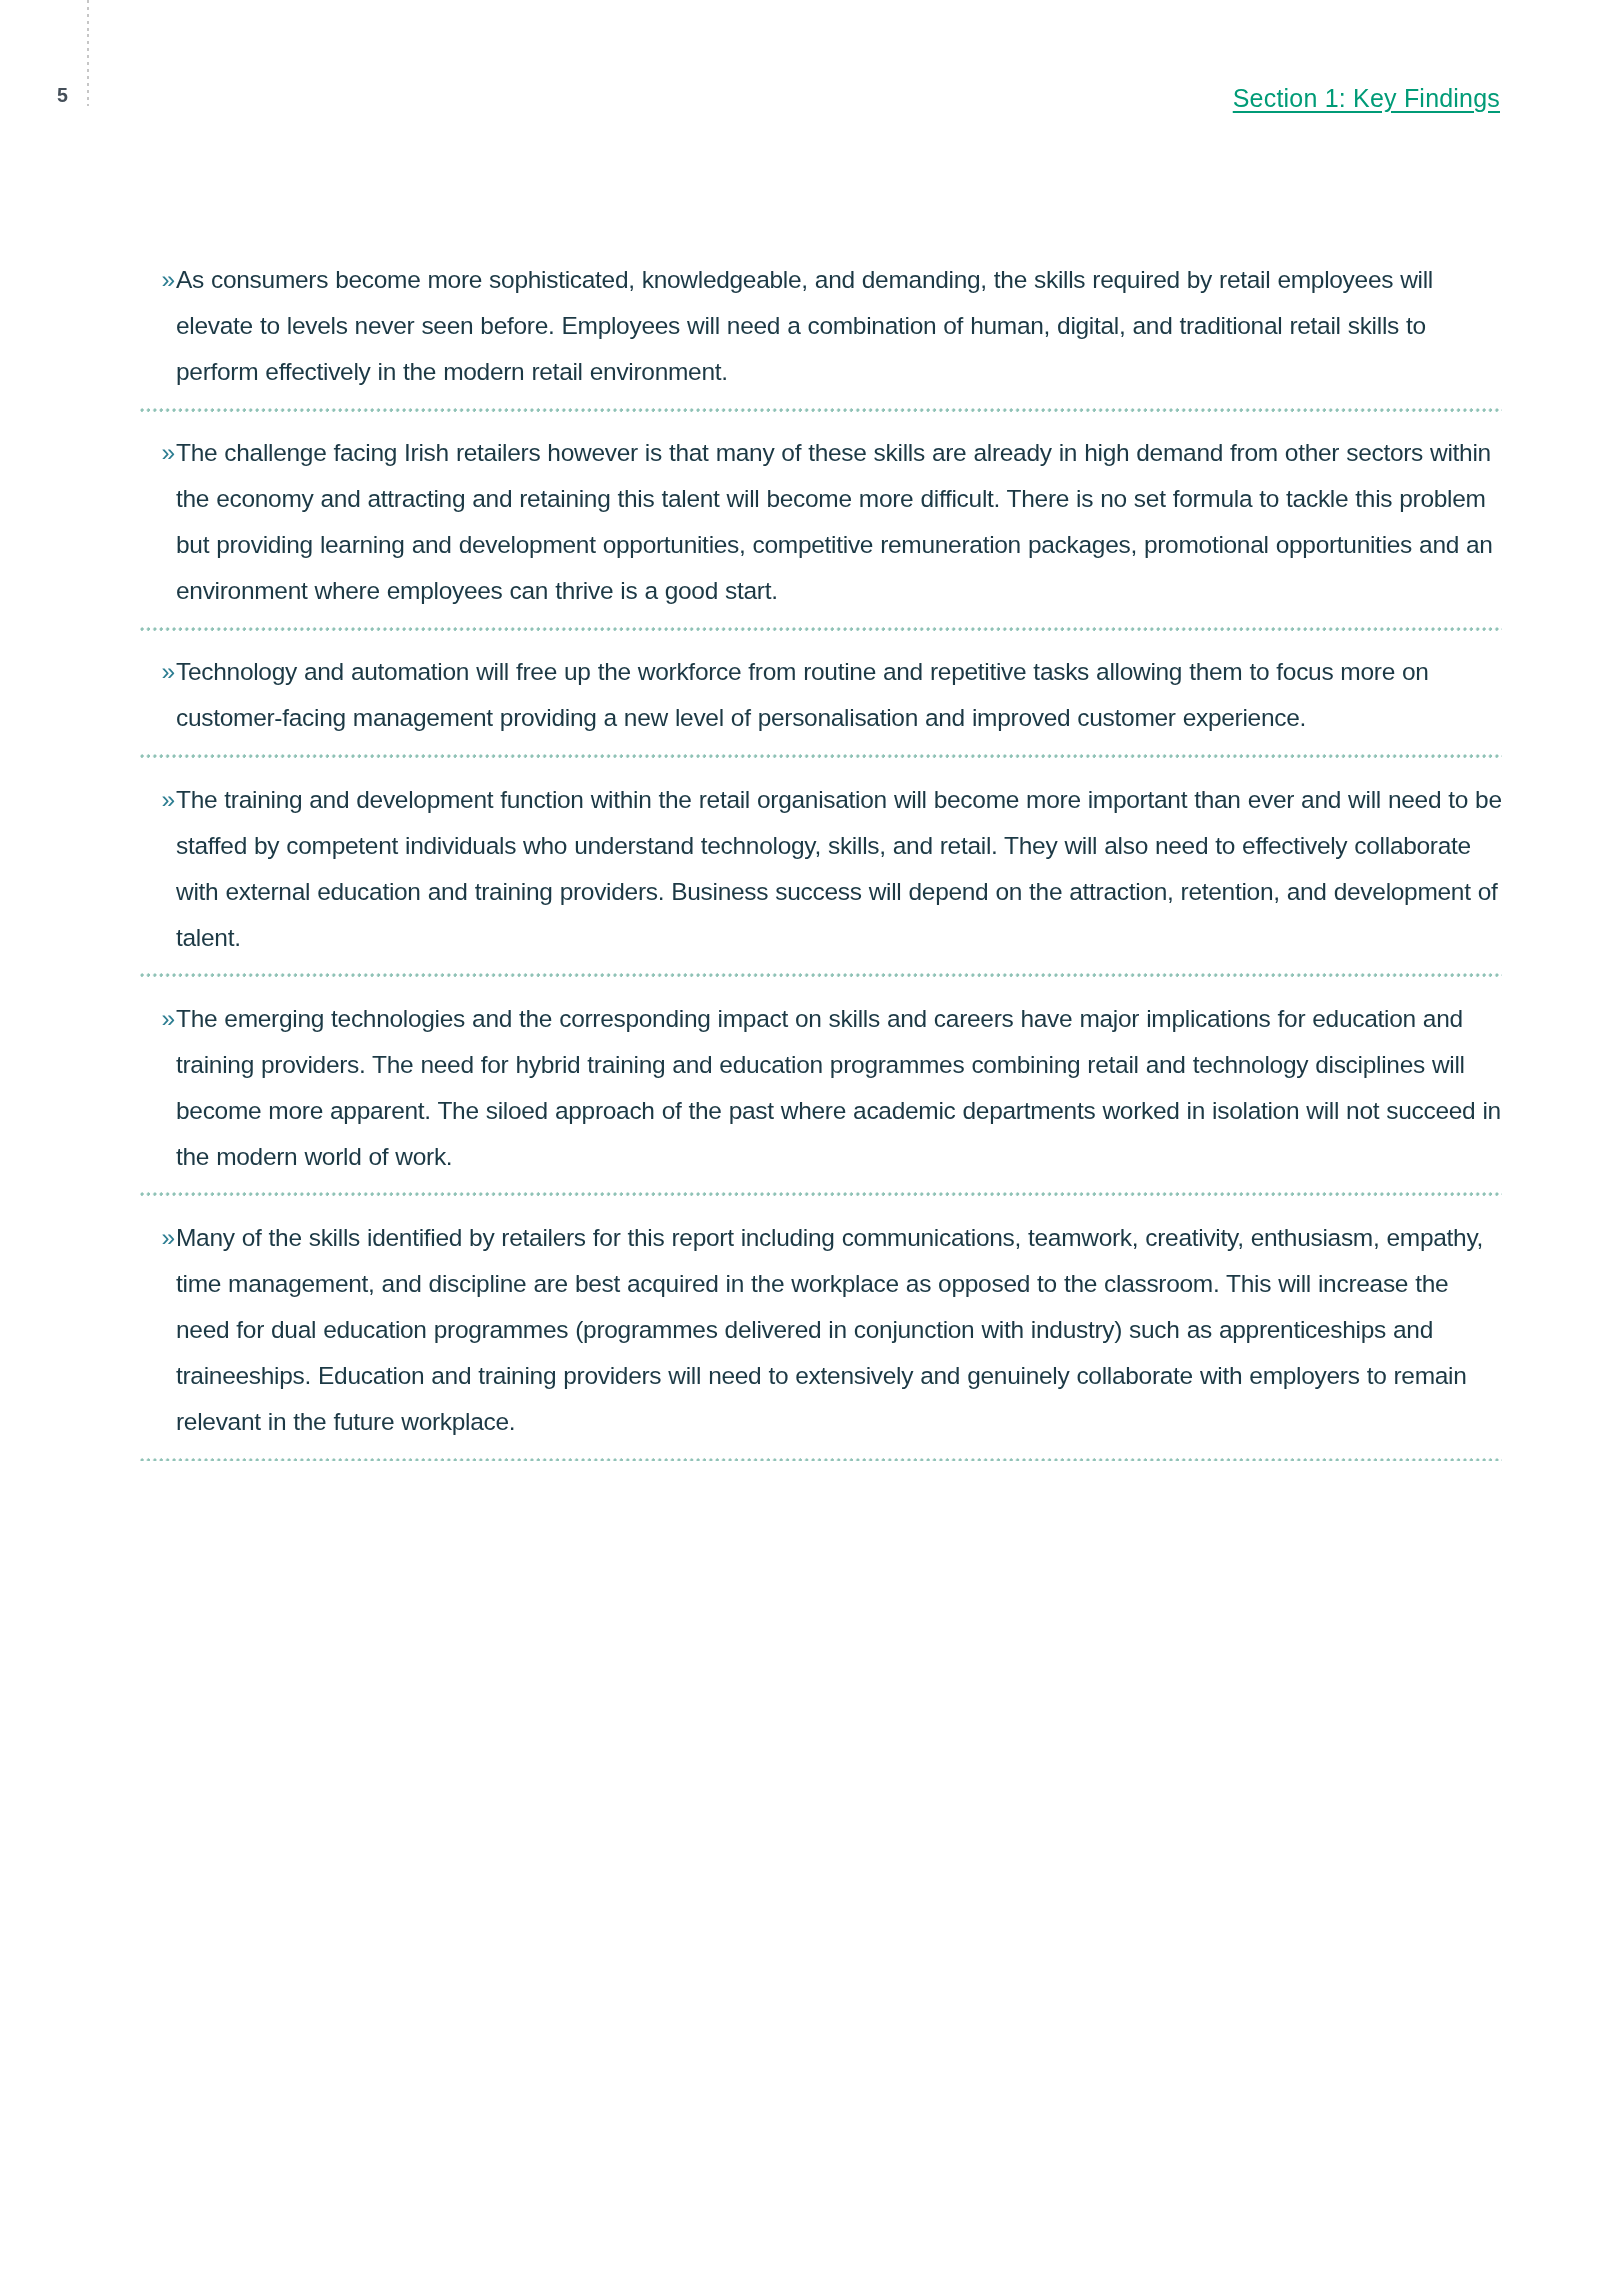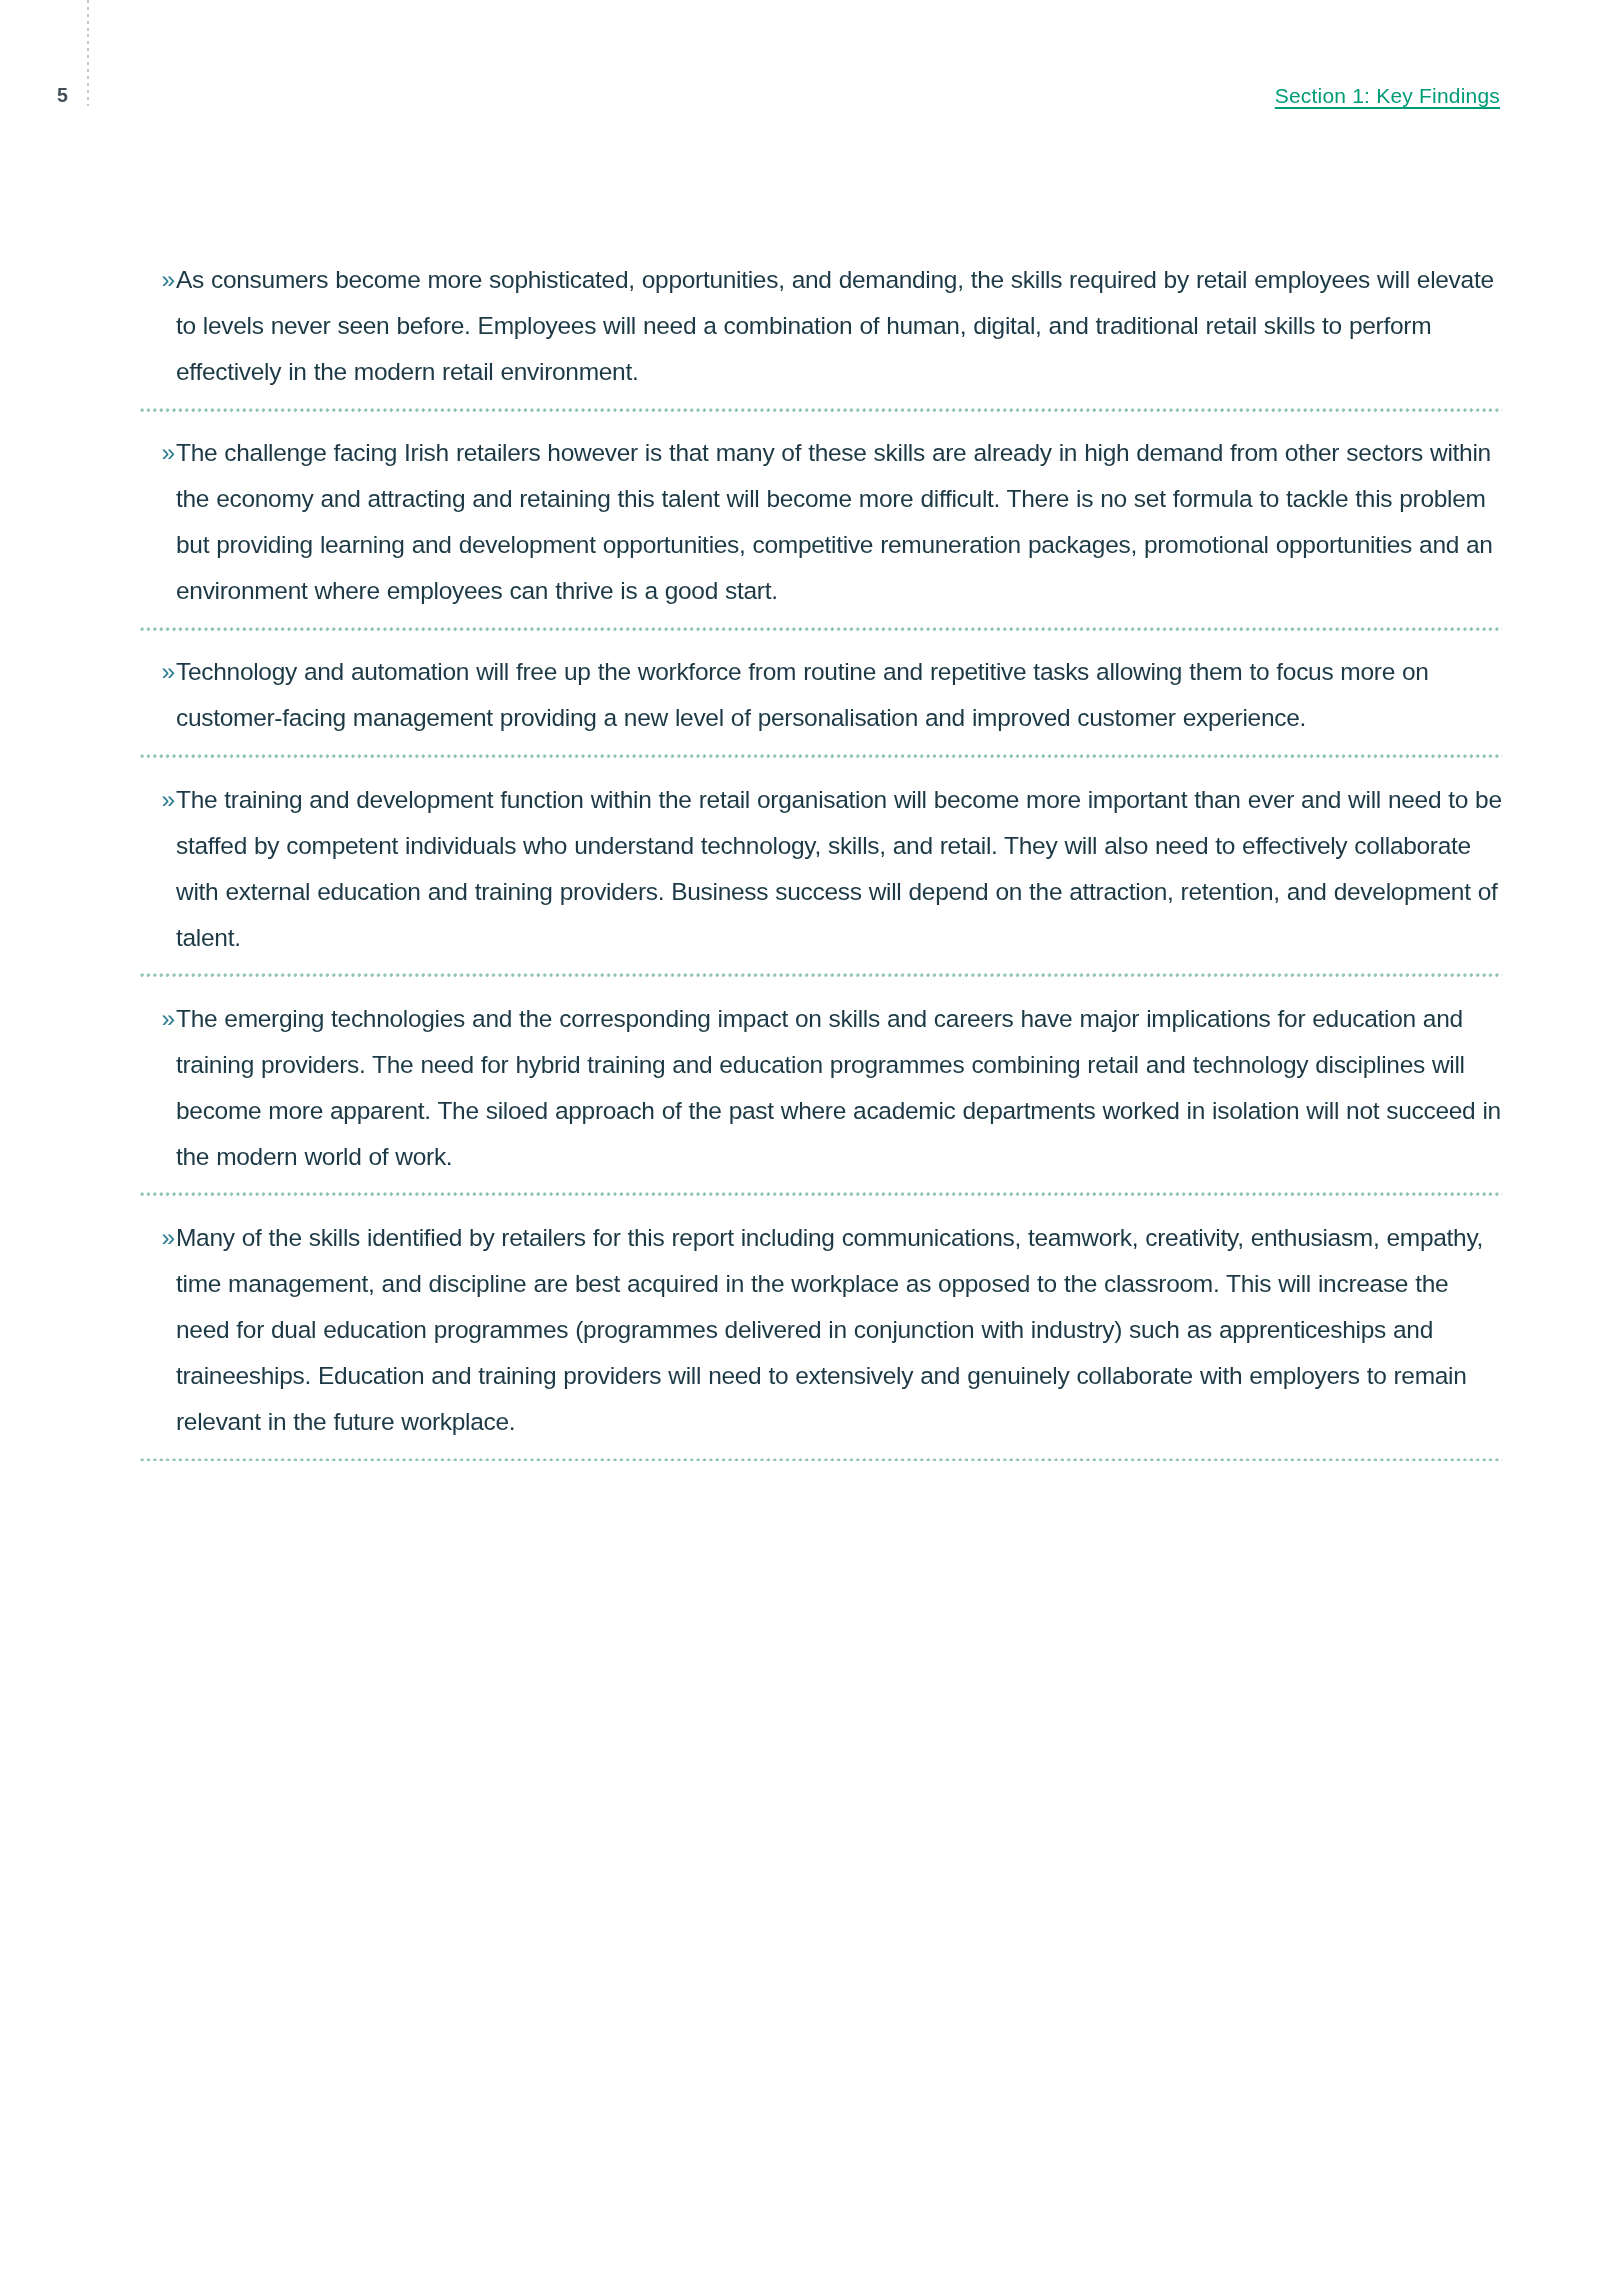--- a/index.html
+++ b/index.html
@@ -38,21 +38,21 @@
       transparent 2.9px, transparent 6.9px
     );
   }
   
   .section-link {
     position: absolute;
     top: 84px;
     left: 140px;
     width: 1360px;
     text-align: right;
-    font-size: 21px;
+    font-size: 25px;
     color: #009b77;
     text-decoration: underline;
     text-underline-offset: 3.9px;
     cursor: pointer;
     letter-spacing: 0.2px;
   }
   
   .content {
     position: absolute;
     top: 257px;
@@ -94,21 +94,21 @@
 
   <span class="page-num">5</span>
   <span class="margin-vrule"></span>
 
   <a class="section-link">Section 1: Key Findings</a>
 
   <main class="content">
 
     <div class="bullet">
       <span class="marker">»</span>
-      <p class="text">As consumers become more sophisticated, opportunities, and demanding, the skills required by retail employees will elevate to levels never seen before. Employees will need a combination of human, digital, and traditional retail skills to perform effectively in the modern retail environment.</p>
+      <p class="text">As consumers become more sophisticated, knowledgeable, and demanding, the skills required by retail employees will elevate to levels never seen before. Employees will need a combination of human, digital, and traditional retail skills to perform effectively in the modern retail environment.</p>
     </div>
     <div class="sep"></div>
 
     <div class="bullet">
       <span class="marker">»</span>
       <p class="text">The challenge facing Irish retailers however is that many of these skills are already in high demand from other sectors within the economy and attracting and retaining this talent will become more difficult. There is no set formula to tackle this problem but providing learning and development opportunities, competitive remuneration packages, promotional opportunities and an environment where employees can thrive is a good start.</p>
     </div>
     <div class="sep"></div>
 
     <div class="bullet">

